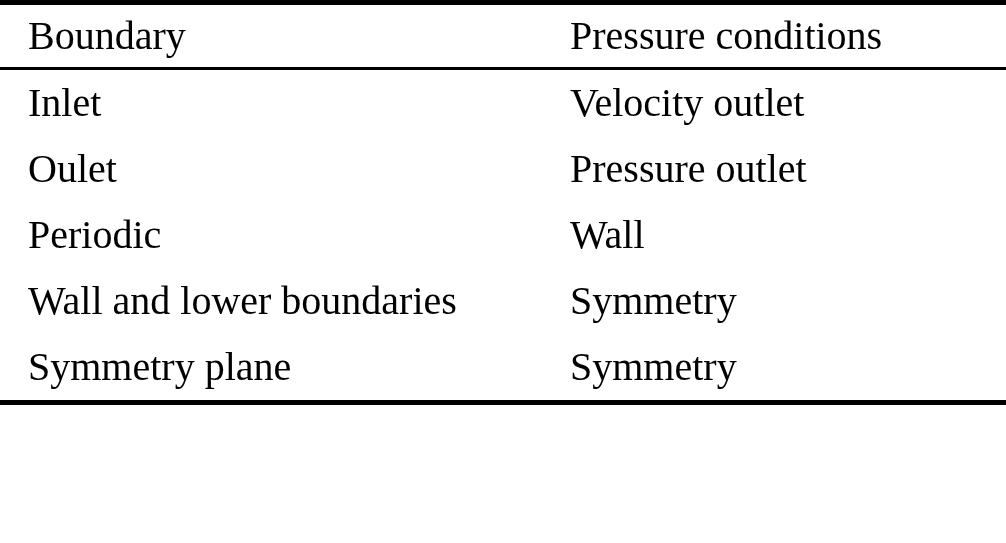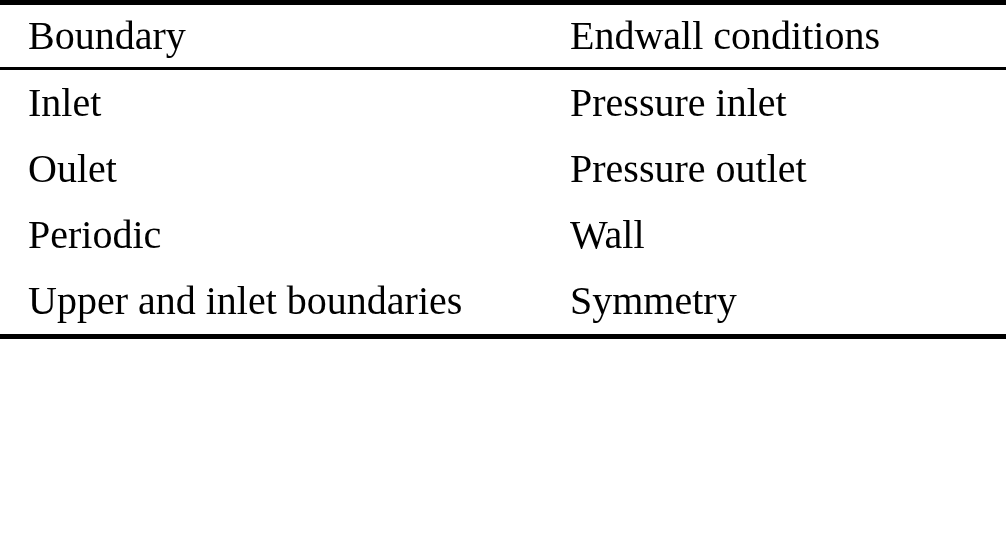--- a/index.html
+++ b/index.html
@@ -54,35 +54,39 @@
 
 <div class="page">
   <table class="paper-table">
     <colgroup>
       <col class="c1">
       <col class="c2">
     </colgroup>
     <thead>
       <tr>
         <th>Boundary</th>
-        <th>Endwall conditions</th>
+        <th>Pressure conditions</th>
       </tr>
     </thead>
     <tbody>
       <tr>
         <td>Inlet</td>
-        <td>Pressure inlet</td>
+        <td>Velocity outlet</td>
       </tr>
       <tr>
         <td>Oulet</td>
         <td>Pressure outlet</td>
       </tr>
       <tr>
         <td>Periodic</td>
         <td>Wall</td>
       </tr>
       <tr>
-        <td>Upper and inlet boundaries</td>
+        <td>Wall and lower boundaries</td>
+        <td>Symmetry</td>
+      </tr>
+      <tr>
+        <td>Symmetry plane</td>
         <td>Symmetry</td>
       </tr>
     </tbody>
   </table>
 </div>
 
 </body></html>

